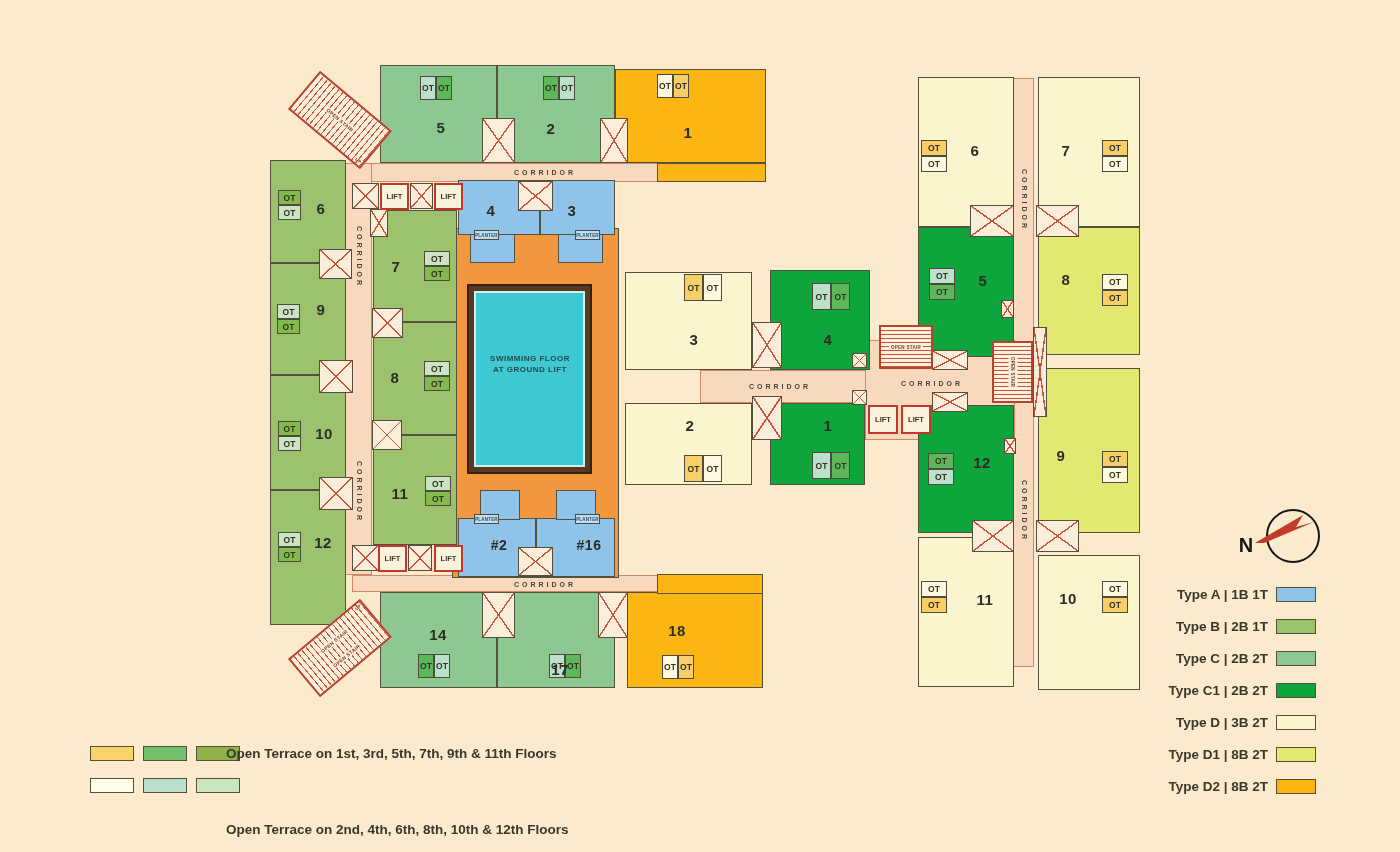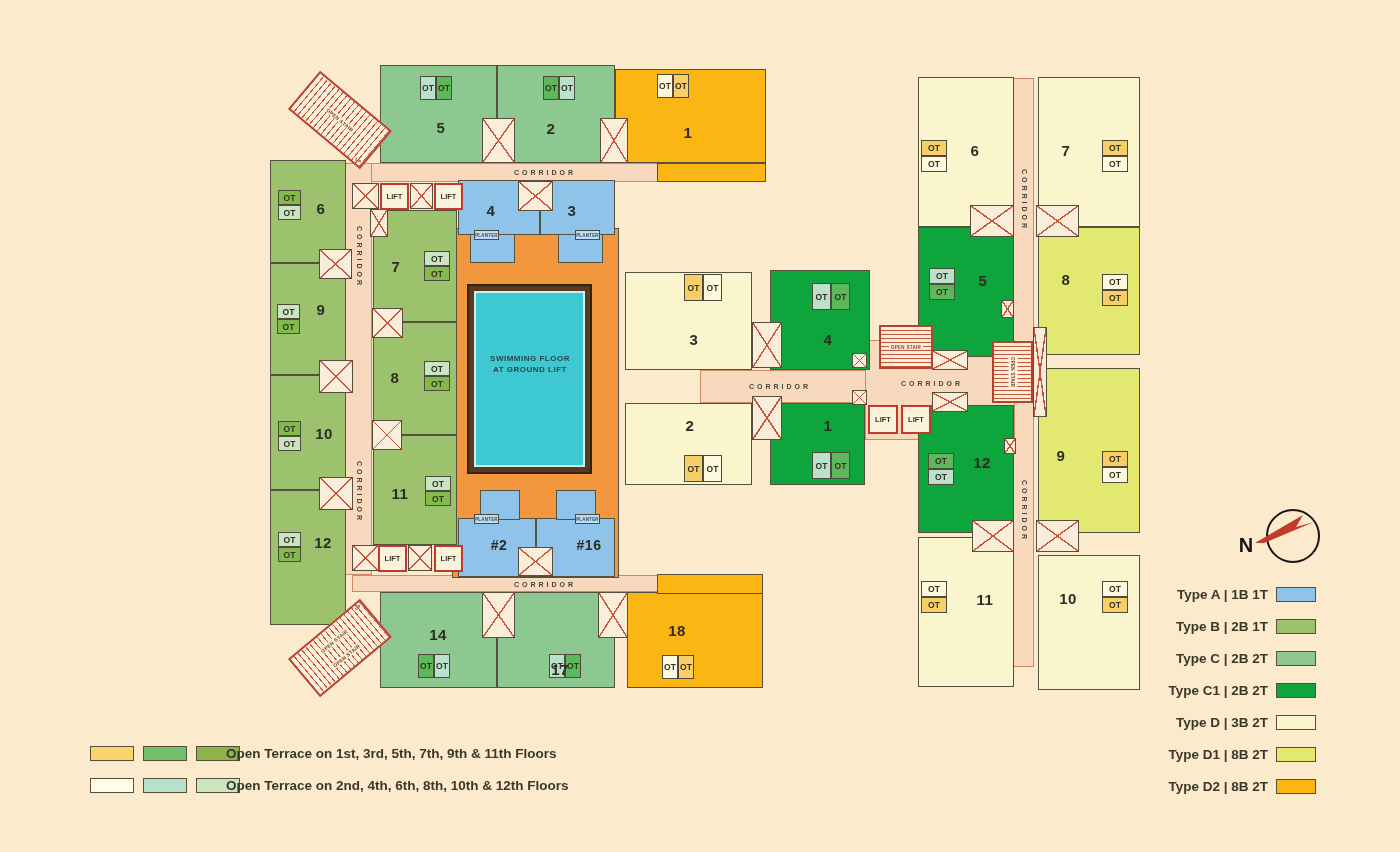--- a/index.html
+++ b/index.html
@@ -313,15 +313,15 @@
   </div>
 
   <div class="terr-sw" style="left: 90px; top: 746px; background: rgb(249, 212, 107);"></div>
   <div class="terr-sw" style="left: 143px; top: 746px; background: rgb(114, 192, 107);"></div>
   <div class="terr-sw" style="left: 196px; top: 746px; background: rgb(143, 178, 75);"></div>
   <div class="terr-text" style="left:226px;top:746px">Open Terrace on 1st, 3rd, 5th, 7th, 9th &amp; 11th Floors</div>
 
   <div class="terr-sw" style="left: 90px; top: 778px; background: rgb(255, 253, 231);"></div>
   <div class="terr-sw" style="left: 143px; top: 778px; background: rgb(184, 224, 202);"></div>
   <div class="terr-sw" style="left: 196px; top: 778px; background: rgb(203, 229, 191);"></div>
-  <div class="terr-text" style="left:226px;top:778px">Open Terrace on 2nd, 4th, 6th, 8th, 10th &amp; 12th Floors</div>
+  <div class="terr-text" style="left:226px;top:822px">Open Terrace on 2nd, 4th, 6th, 8th, 10th &amp; 12th Floors</div>
 
 </div>
 
 </body></html>

